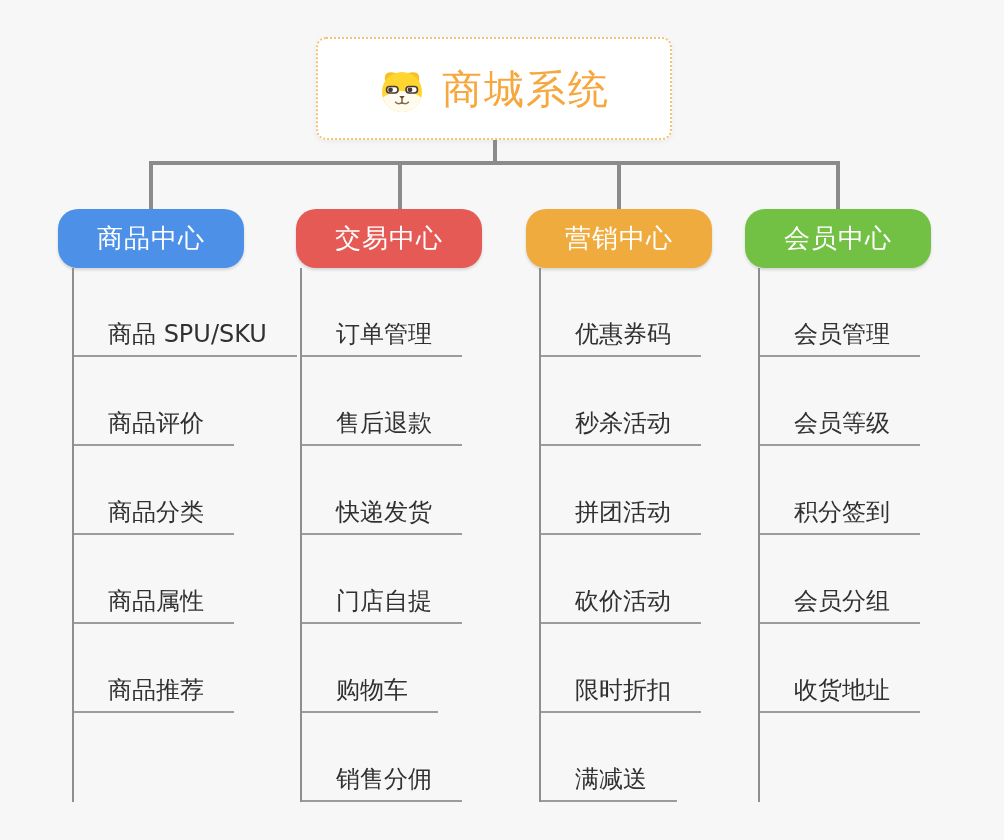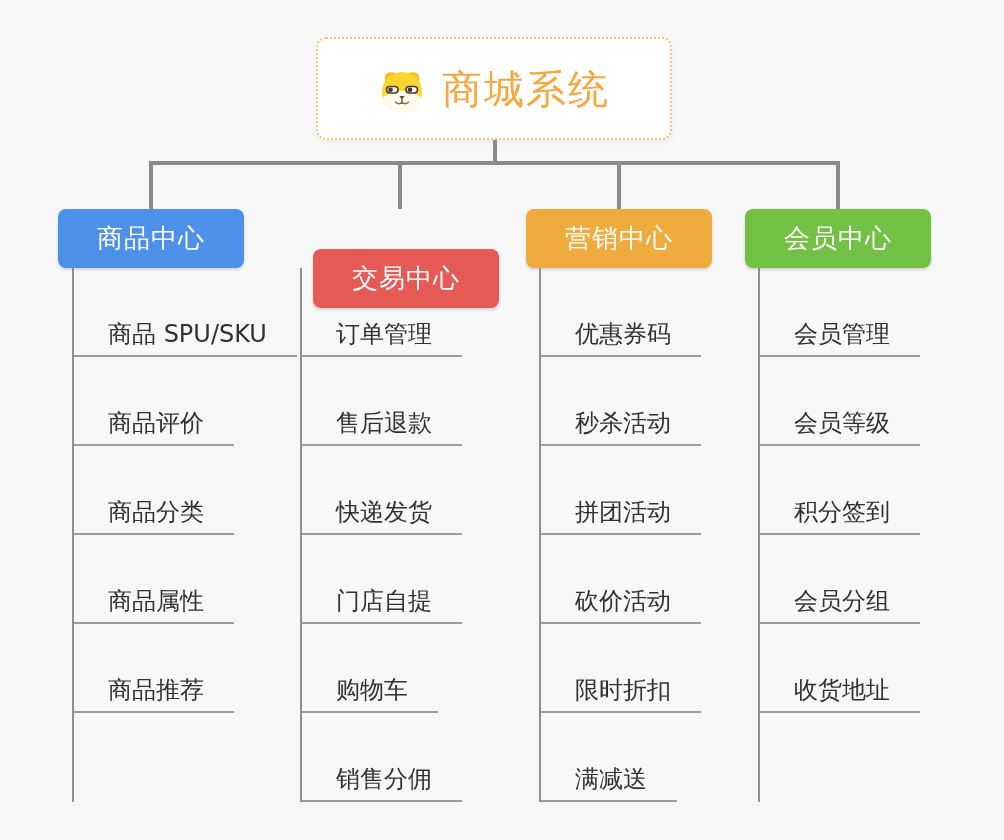--- a/index.html
+++ b/index.html
@@ -28,27 +28,27 @@
   .conn-root-drop{left:493px;top:140px;width:4px;height:23px;}
   .conn-hline{left:149px;top:161px;width:691px;height:4px;}
   .conn-drop{top:163px;width:4px;height:46px;}
   .conn-drop.d1{left:149px;}
   .conn-drop.d2{left:398px;}
   .conn-drop.d3{left:617px;}
   .conn-drop.d4{left:836px;}
 
   
   .branch-node{
-    top:209px;width:186px;height:59px;border-radius:8px;
+    top:209px;width:186px;height:59px;border-radius:20px;
     color:#ffffff;font-size:26px;letter-spacing:1px;
     display:flex;align-items:center;justify-content:center;
     box-shadow:0 2px 3px rgba(0,0,0,0.14);
   }
   .branch-node.b1{left:58px;}
-  .branch-node.b2{left:313px;margin-top:40px;}
+  .branch-node.b2{left:296px;}
   .branch-node.b3{left:526px;}
   .branch-node.b4{left:745px;}
 
   
   .col{
     top:268px;height:534px;
     border-left:2px solid #8f8f8f;
     box-sizing:content-box;
   }
   .col.c1{left:72px;}

